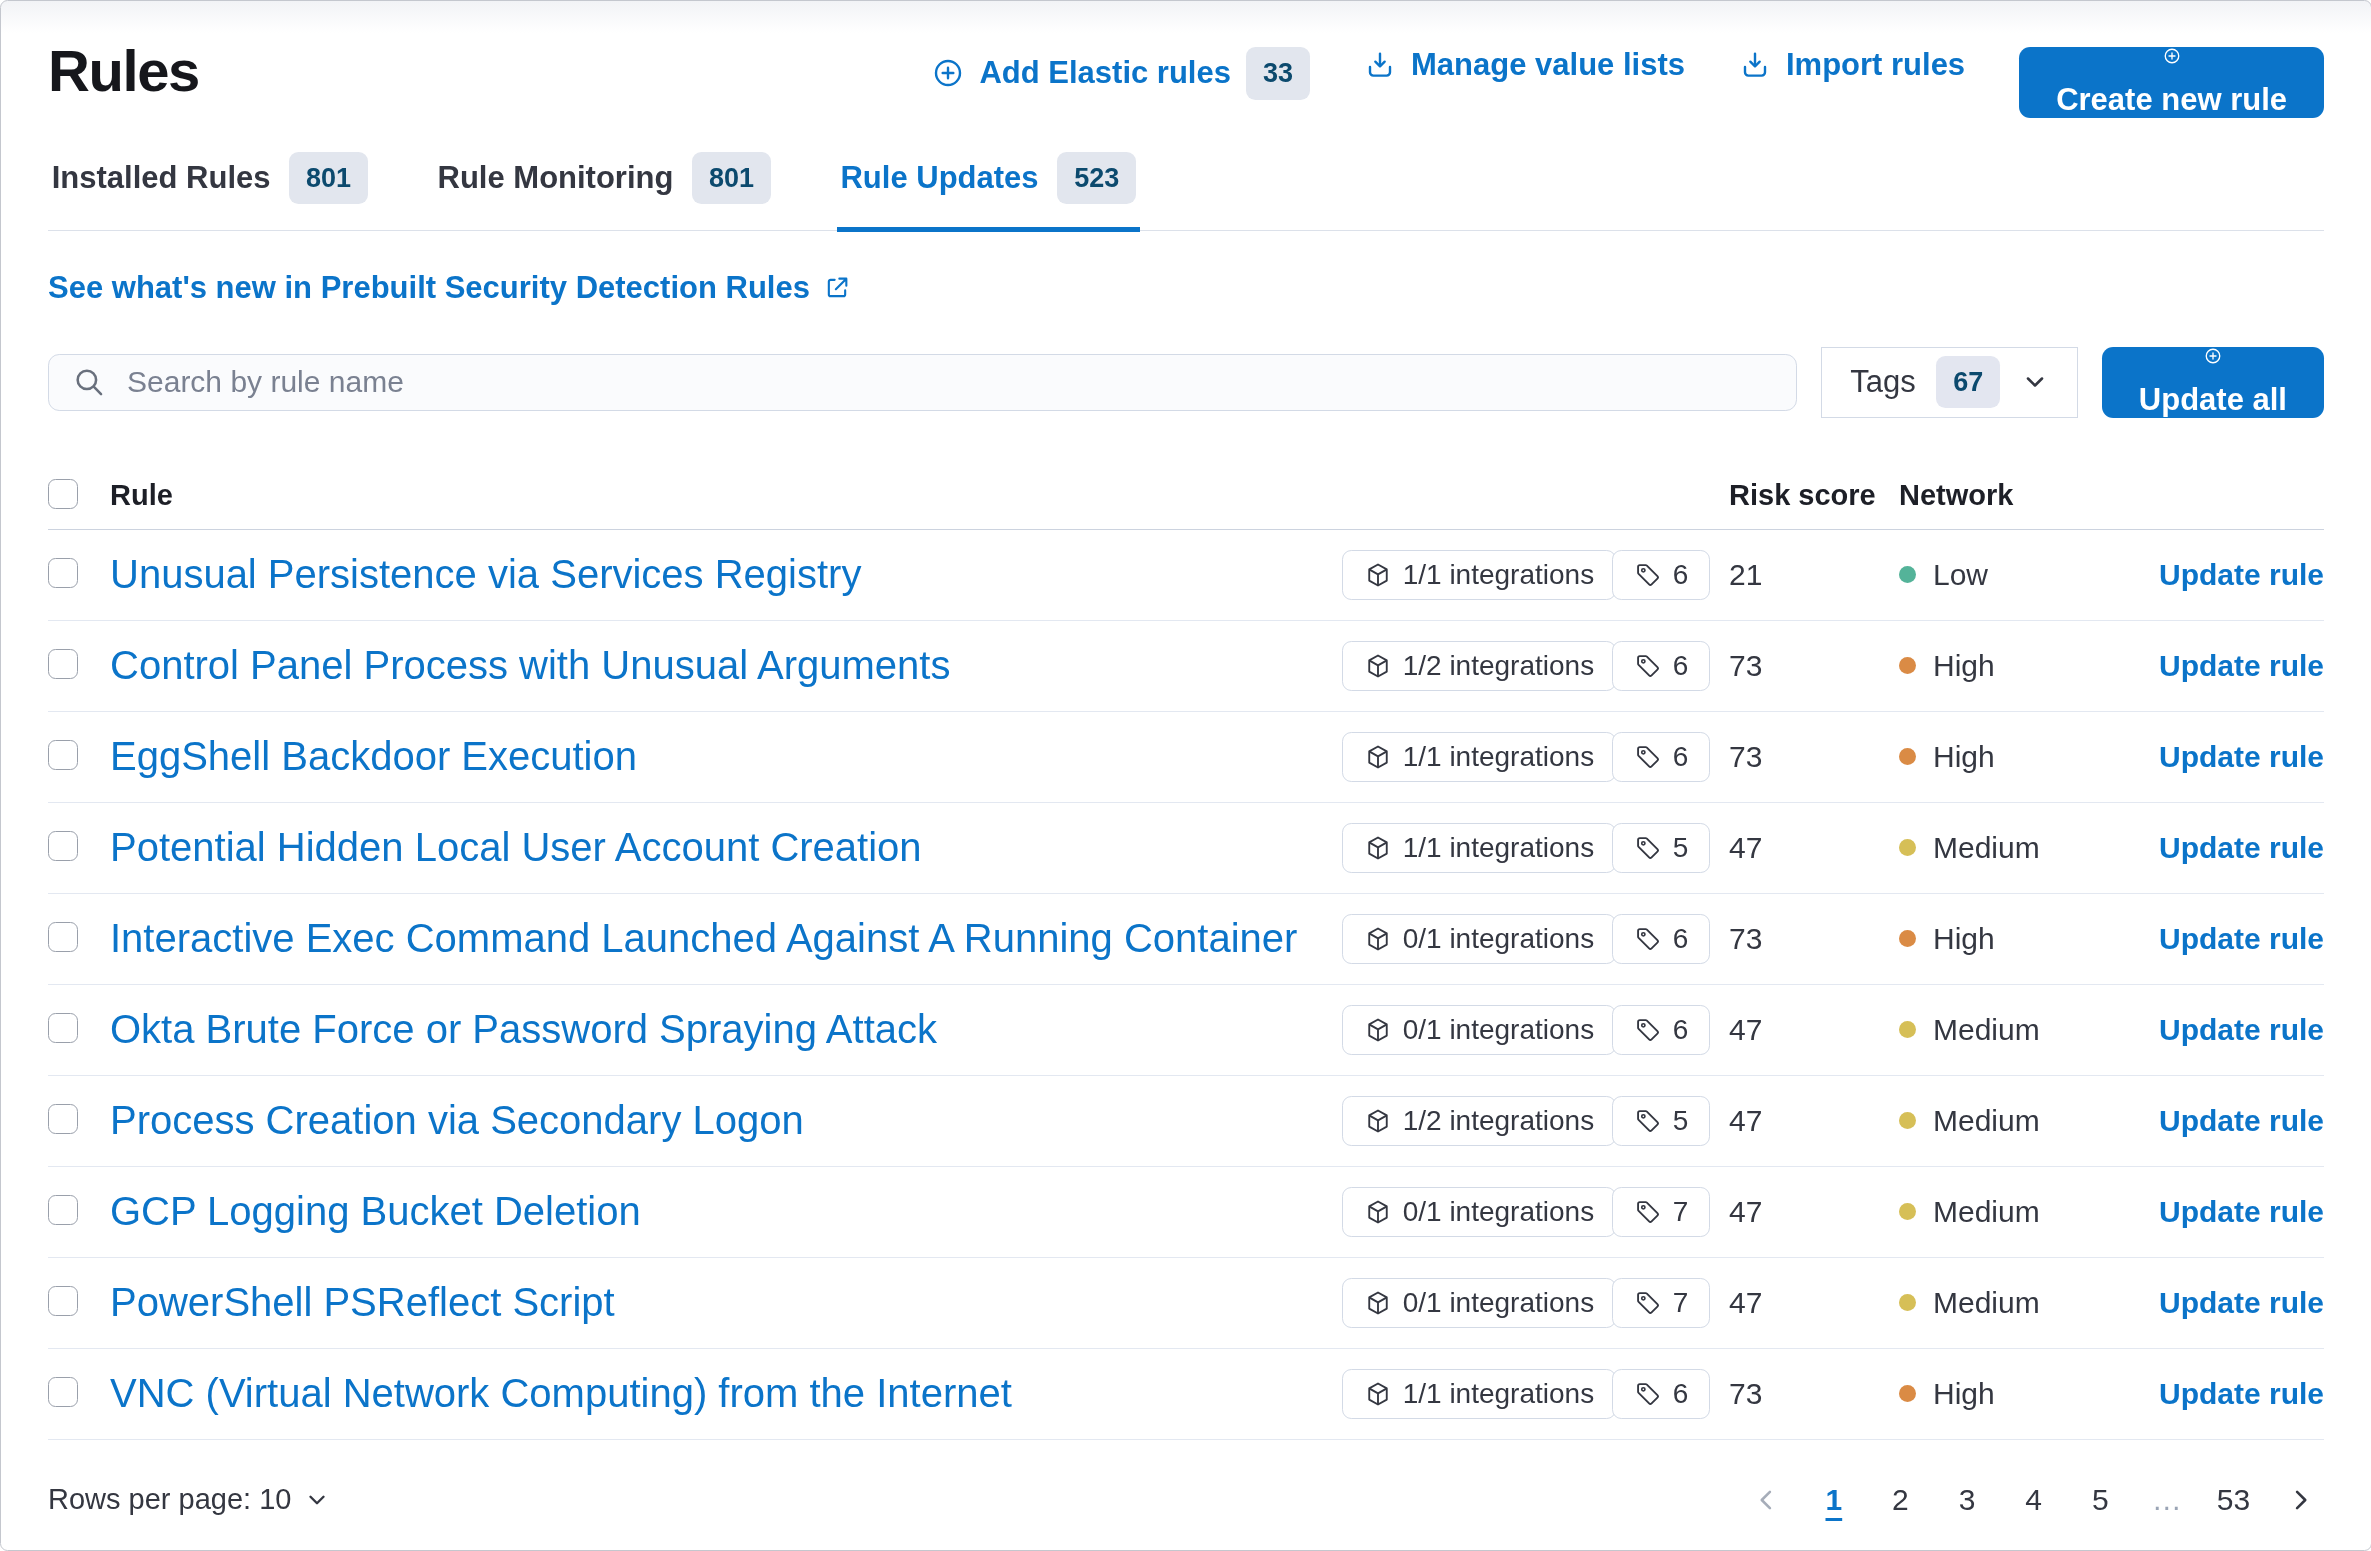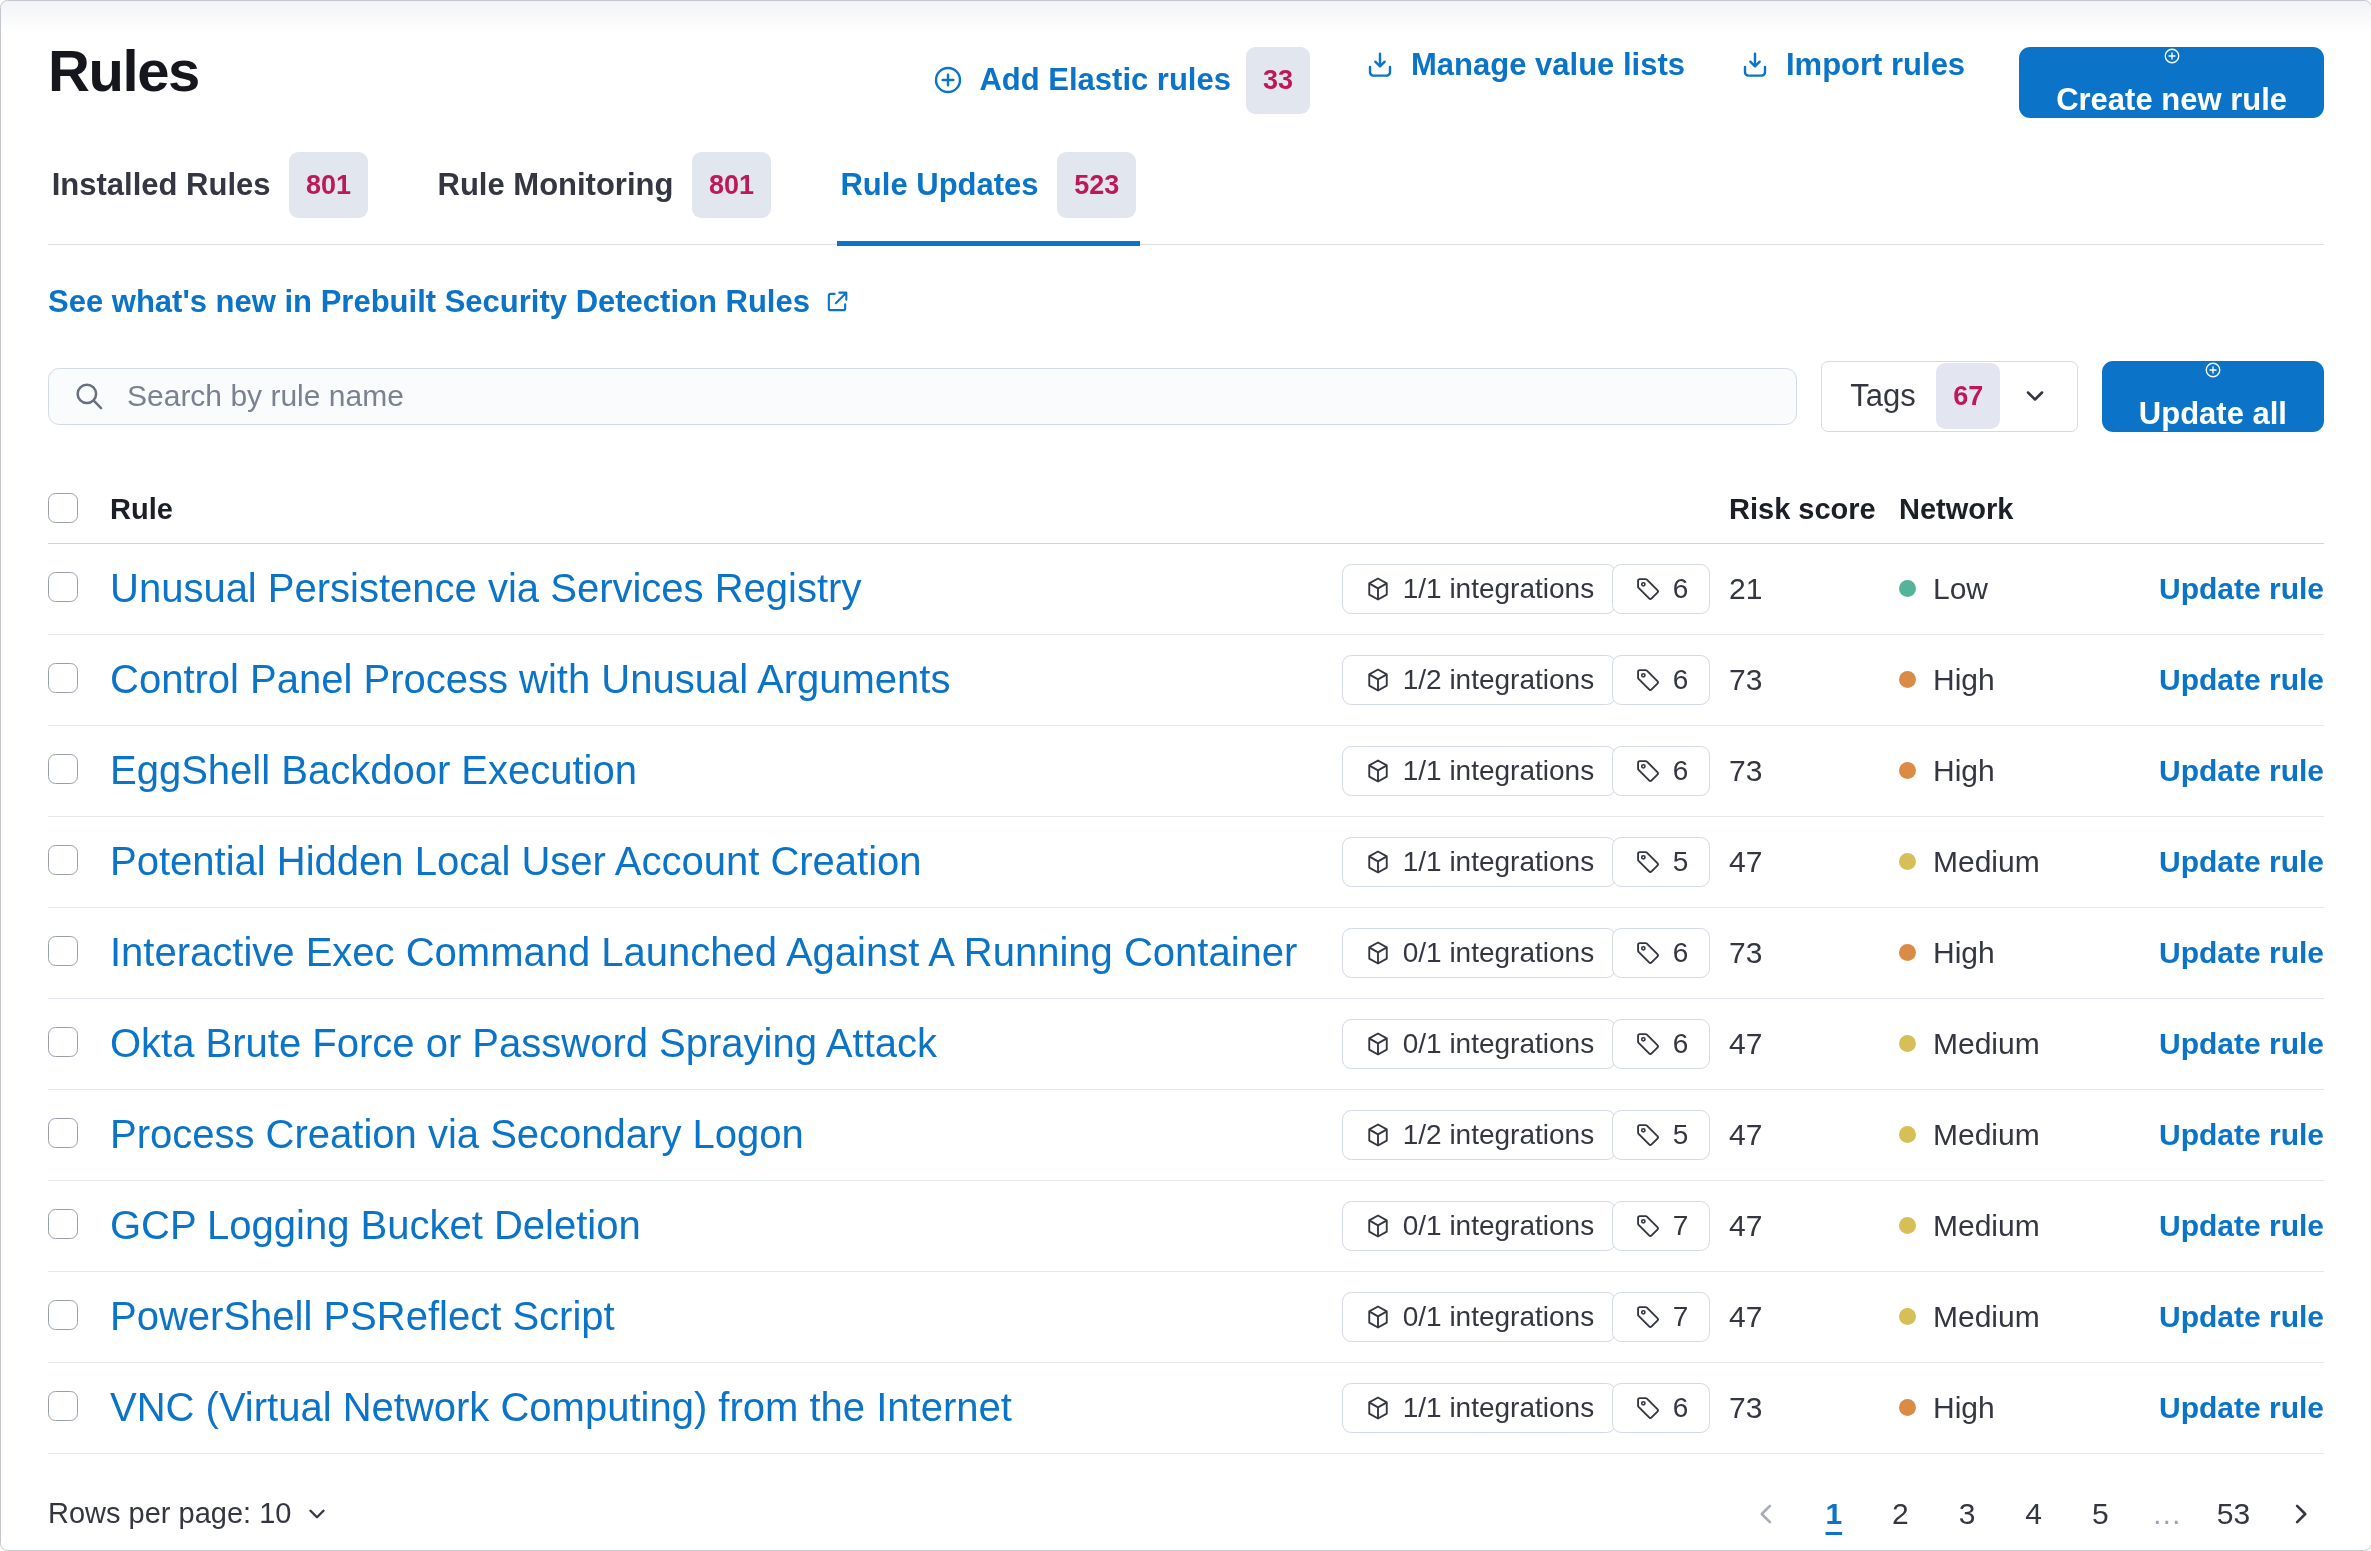--- a/index.html
+++ b/index.html
@@ -26,23 +26,23 @@
     letter-spacing: -1.4px; line-height: 1.15;
   }
   .header-actions { display: flex; align-items: flex-start; gap: 54px; margin-top: 9.3px; }
   .text-btn {
     display: inline-flex; align-items: center; gap: 15px;
     font-size: 31px; font-weight: 600; color: #0b74c9;
     cursor: pointer; white-space: nowrap;
   }
   .text-btn svg { width: 32px; height: 32px; }
   .count-badge {
-    display: inline-block; background: #e2e6ee; color: #be185d;
+    display: inline-block; background: #e2e6ee; color: #0c4a6e;
     font-size: 27px; font-weight: 600; border-radius: 9.3px;
-    padding: 17px 17px; line-height: 1.2;
+    padding: 10px 17px; line-height: 1.2;
   }
   .primary-btn {
     display: inline-flex; align-items: center; gap: 17px;
     background: #0b74c9; color: #ffffff;
     font-size: 31px; font-weight: 600;
     height: 71px; padding: 0 37px; border: none; border-radius: 11.2px;
     cursor: pointer; white-space: nowrap; flex-direction: column;
   }
   .primary-btn svg { width: 34px; height: 34px; }
 
@@ -74,21 +74,21 @@
   .search-input {
     width: 100%; height: 57px;
     background: #fafbfd; border: 1.9px solid #d3dae6; border-radius: 11.2px;
     padding: 0 22.4px 0 78px; font-size: 30px; color: #343741;
     font-family: "Liberation Sans", sans-serif; outline: none;
   }
   .search-input::placeholder { color: #7a8191; }
   .tags-btn {
     display: inline-flex; align-items: center; gap: 20.5px;
     height: 71px; padding: 0 28px;
-    background: #ffffff; border: 1.9px solid #d3dae6; border-radius: 7px;
+    background: #ffffff; border: 1.9px solid #d3dae6; border-radius: 0;
     font-size: 31px; font-weight: 500; color: #343741; cursor: pointer; white-space: nowrap;
   }
   .tags-btn .count-badge { background: #e3e6f0; }
   .tags-btn svg { width: 28px; height: 28px; color: #343741; }
 
   
   .rules-table { margin-top: 45px; }
   .thead, .trow {
     display: grid;
     grid-template-columns: 62px 1fr 270px 117px 170px 250px 175px;

